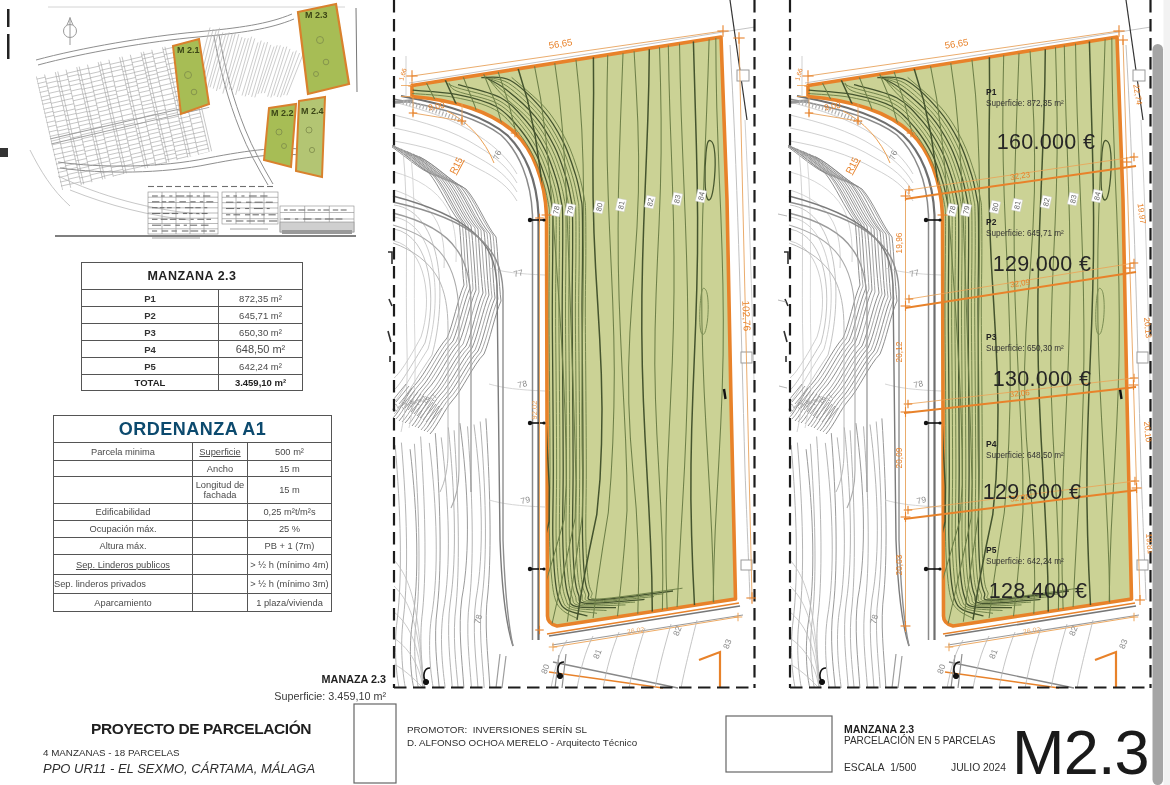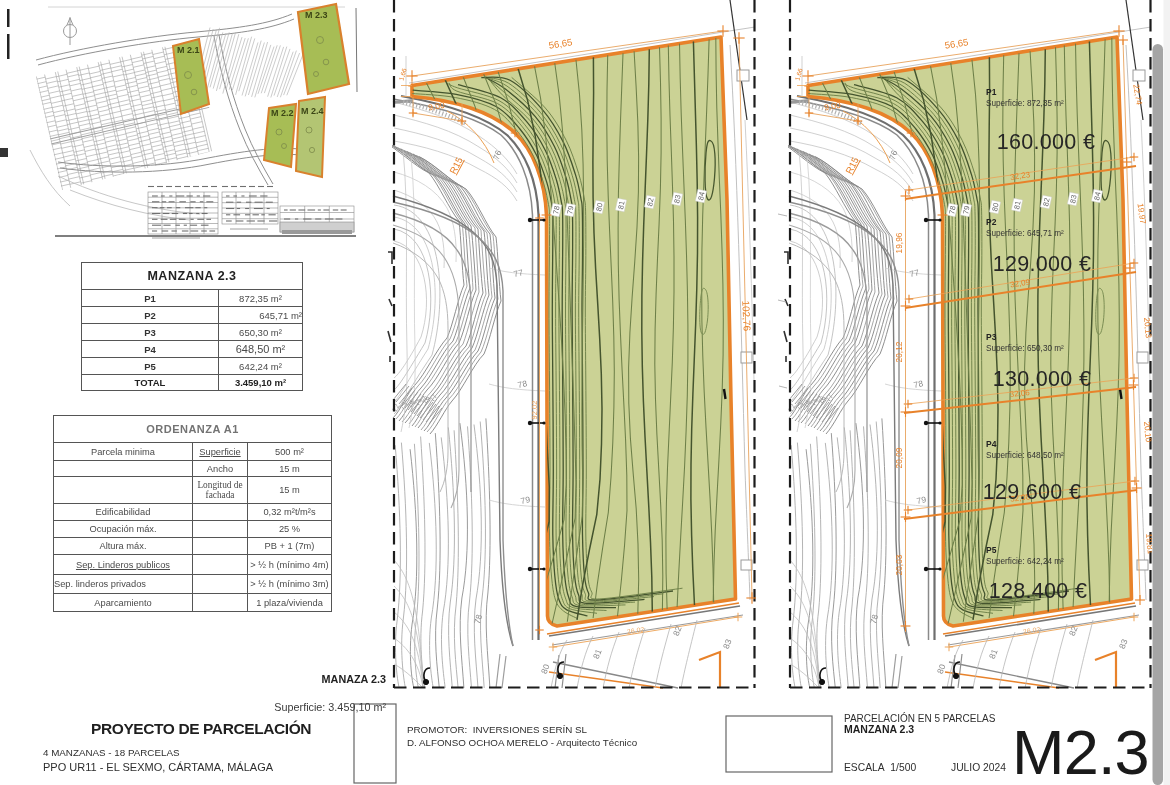--- a/index.html
+++ b/index.html
@@ -1099,21 +1099,21 @@
 <tbody>
         <tr>
           <th colspan="2" style="height:26px;font-size:12.5px;color:#222;letter-spacing:0.5px;">MANZANA 2.3</th>
         </tr>
 <tr>
           <td style="width:136px;height:16px;text-align:center;font-weight:bold;font-size:9.5px;color:#333;">P1</td>
           <td style="text-align:center;font-size:9.5px;">872,35 m²</td>
         </tr>
 <tr>
           <td style="height:16px;text-align:center;font-weight:bold;font-size:9.5px;color:#333;">P2</td>
-          <td style="text-align:right;font-size:9.5px;">645,71 m²</td>
+          <td style="text-align:center;font-size:9.5px;">645,71 m²</td>
         </tr>
 <tr>
           <td style="height:16px;text-align:center;font-weight:bold;font-size:9.5px;color:#333;">P3</td>
           <td style="text-align:center;font-size:9.5px;">650,30 m²</td>
         </tr>
 <tr>
           <td style="height:16px;text-align:center;font-weight:bold;font-size:9.5px;color:#333;">P4</td>
           <td style="text-align:center;font-size:11px;">648,50 m²</td>
         </tr>
 <tr>
@@ -1125,41 +1125,41 @@
           <td style="text-align:center;font-weight:bold;font-size:9.5px;color:#222;">3.459,10 m²</td>
         </tr>
 </tbody>
     </table>
   </div>
 
 <div class="abs" style="left:53px;top:415px;">
 <table style="width:279px;font-size:9.3px;">
 <tbody>
         <tr>
-          <th colspan="3" style="height:26px;font-size:11px;color:#737373;letter-spacing:0.5px;">ORDENANZA A1</th>
+          <th colspan="3" style="height:26px;font-size:18px;color:#0c4a6e;letter-spacing:0.5px;">ORDENANZA A1</th>
         </tr>
 <tr>
           <td style="width:138px;height:17px;text-align:center;">Parcela minima</td>
           <td style="width:54px;text-align:center;text-decoration:underline;">Superficie</td>
           <td style="text-align:center;">500 m²</td>
         </tr>
 <tr>
           <td style="height:15px;"></td>
           <td style="text-align:center;">Ancho</td>
           <td style="text-align:center;">15 m</td>
         </tr>
 <tr>
           <td style="height:26px;"></td>
-          <td style="text-align:center;font-family:Liberation Serif, serif;">Longitud de fachada</td>
+          <td style="text-align:center;">Longitud de fachada</td>
           <td style="text-align:center;">15 m</td>
         </tr>
 <tr>
           <td style="height:16px;text-align:center;margin-top:36px;">Edificabilidad</td>
           <td></td>
-          <td style="text-align:center;">0,32 m²t/m²s</td>
+          <td style="text-align:center;">0,25 m²t/m²s</td>
         </tr>
 <tr>
           <td style="height:16px;text-align:center;">Ocupación máx.</td>
           <td></td>
           <td style="text-align:center;">25 %</td>
         </tr>
 <tr>
           <td style="height:16px;text-align:center;">Altura máx.</td>
           <td></td>
           <td style="text-align:center;">PB + 1 (7m)</td>
@@ -1178,29 +1178,29 @@
           <td style="height:17px;text-align:center;">Aparcamiento</td>
           <td></td>
           <td style="text-align:center;">1 plaza/vivienda</td>
         </tr>
 </tbody>
     </table>
   </div>
 
 <div class="abs" style="left:183px;top:673px;width:203px;text-align:right;font-size:10.8px;color:#222;">
 <div style="font-weight:bold;">MANAZA 2.3</div>
-<div style="margin-top:16px;color:#3a3a3a;">Superficie: 3.459,10 m²</div>
+<div style="margin-top:5px;color:#3a3a3a;">Superficie: 3.459,10 m²</div>
 </div>
 
 <div class="abs" style="left:43px;top:719.5px;font-size:15.5px;font-weight:bold;color:#1e1e1e;letter-spacing:-0.4px;margin-left:48px;">PROYECTO DE PARCELACIÓN</div>
 
 <div class="abs" style="left:43px;top:747px;font-size:9.8px;color:#2e2e2e;">4 MANZANAS - 18 PARCELAS</div>
-<div class="abs" style="left:43px;top:761px;font-size:11px;color:#2e2e2e;">PPO UR11 - EL SEXMO, CÁRTAMA, MÁLAGA</div>
+<div class="abs" style="left:43px;top:761px;font-size:13px;color:#2e2e2e;font-style:italic;">PPO UR11 - EL SEXMO, CÁRTAMA, MÁLAGA</div>
 
 <div class="abs" style="left:407px;top:724px;font-size:9.8px;color:#2e2e2e;">PROMOTOR:&nbsp; INVERSIONES SERÍN SL</div>
 <div class="abs" style="left:407px;top:737px;font-size:9.8px;color:#2e2e2e;">D. ALFONSO OCHOA MERELO - Arquitecto Técnico</div>
 
 <div class="abs" style="left:844px;top:723px;font-size:10.5px;font-weight:bold;color:#1e1e1e;">MANZANA 2.3</div>
-<div class="abs" style="left:844px;top:713px;font-size:10px;color:#2e2e2e;">PARCELACIÓN EN 5 PARCELAS</div>
+<div class="abs" style="left:844px;top:735px;font-size:10px;color:#2e2e2e;">PARCELACIÓN EN 5 PARCELAS</div>
 <div class="abs" style="left:844px;top:762px;font-size:10.3px;color:#2e2e2e;">ESCALA&nbsp; 1/500</div>
 <div class="abs" style="left:951px;top:762px;font-size:10.3px;color:#2e2e2e;">JULIO 2024</div>
 
 <div class="abs" style="left:1012px;top:716px;font-size:63px;letter-spacing:-0.8px;color:#1a1a1a;">M2.3</div>
 
 </body></html>

